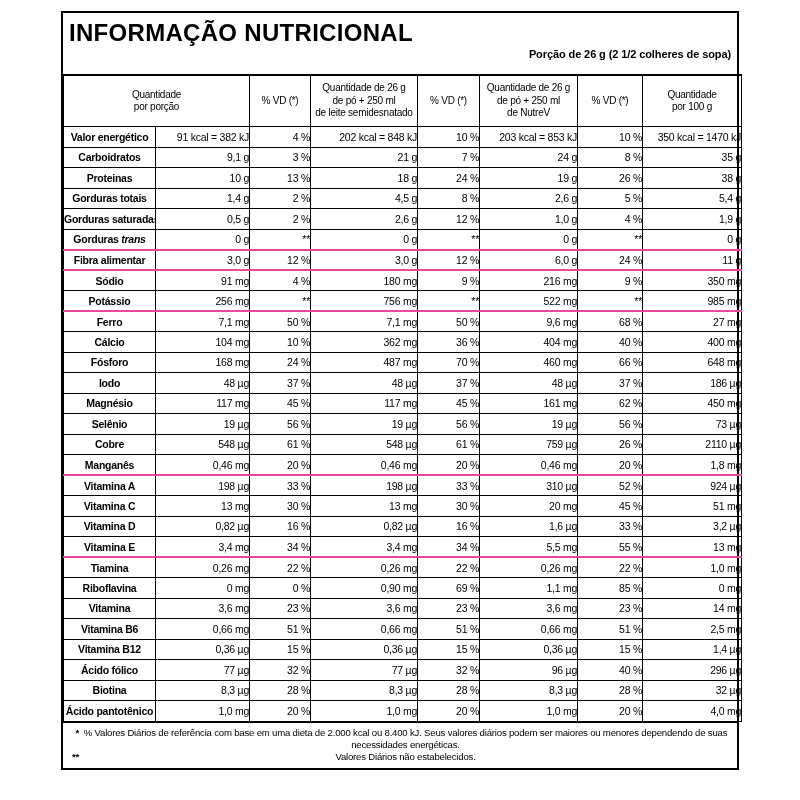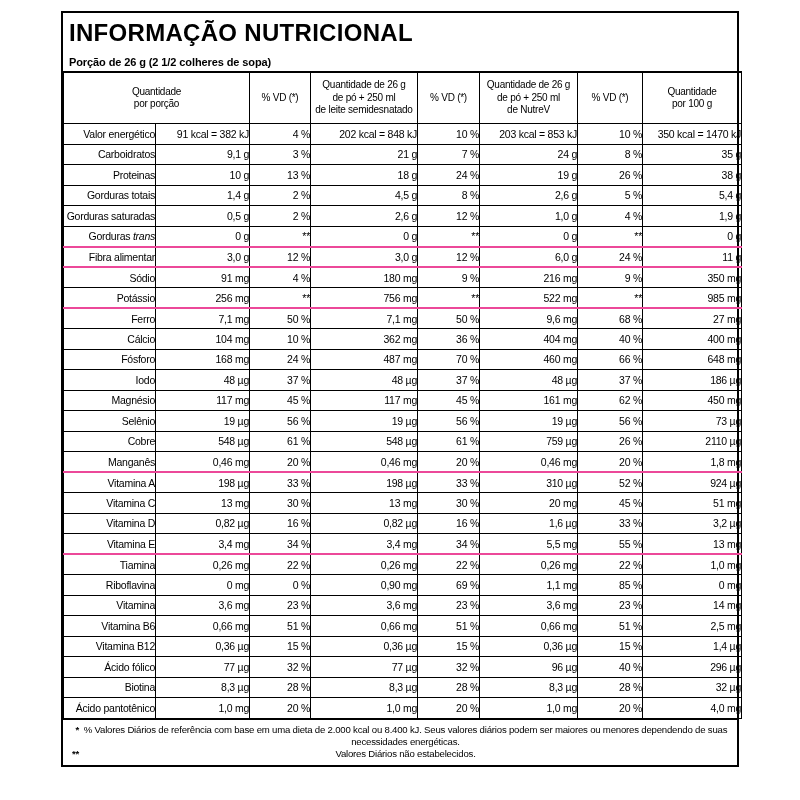--- a/index.html
+++ b/index.html
@@ -2,38 +2,38 @@
 <html lang="pt"><head>
 <meta charset="utf-8">
 <style>
   html,body{margin:0;padding:0;background:#fff;}
   body{width:800px;height:800px;font-family:"Liberation Sans",sans-serif;color:#000;}
   .page{position:relative;width:800px;height:800px;background:#fff;}
   .label-box{
     position:absolute;left:61px;top:11px;width:678px;
     border:2px solid #000;background:#fff;box-sizing:border-box;
   }
-  .title-block{padding:7px 6px 3px 6px;}
+  .title-block{padding:7px 6px 14px 6px;}
   .main-title{
     font-size:24px;font-weight:800;letter-spacing:.3px;line-height:1.05;
     margin:0;white-space:nowrap;
   }
-  .sub-title{font-size:11px;font-weight:700;margin-top:11px;letter-spacing:-0.1px;}
+  .sub-title{font-size:11px;font-weight:700;margin-top:3px;letter-spacing:-0.1px;text-align:right;}
   table.nutri{border-collapse:collapse;width:100%;table-layout:fixed;}
   table.nutri th,table.nutri td{
     border:1px solid #000;padding:0;font-size:10.5px;letter-spacing:-0.25px;
     overflow:hidden;white-space:nowrap;
   }
   table.nutri thead th{
     border-top:2px solid #000;border-bottom:1.5px solid #000;
     font-weight:400;font-size:10px;text-align:center;vertical-align:middle;
     height:50px;line-height:1.25;white-space:normal;
   }
   table.nutri tbody tr{height:20.5px;}
-  td.c-name{text-align:right;padding-left:6px;font-weight:400;}
+  td.c-name{text-align:center;padding-left:6px;font-weight:700;}
   td.c-val{text-align:right;padding-right:10px;}
   td.c-vd{text-align:right;padding-right:14px;}
   tr.group-start td{border-top:2px solid #ec4899;}
   .footnotes{border-top:1.5px solid #000;padding:4px 8px 5px 5px;}
   .fn{display:flex;gap:3px;font-size:9.6px;line-height:1.25;letter-spacing:-0.2px;}
   .fn-m{min-width:11px;text-align:right;flex:none;font-weight:700;}
   .fn-t{flex:1;text-align:center;}
   i.trans{font-style:italic;}
 </style>
 </head>

